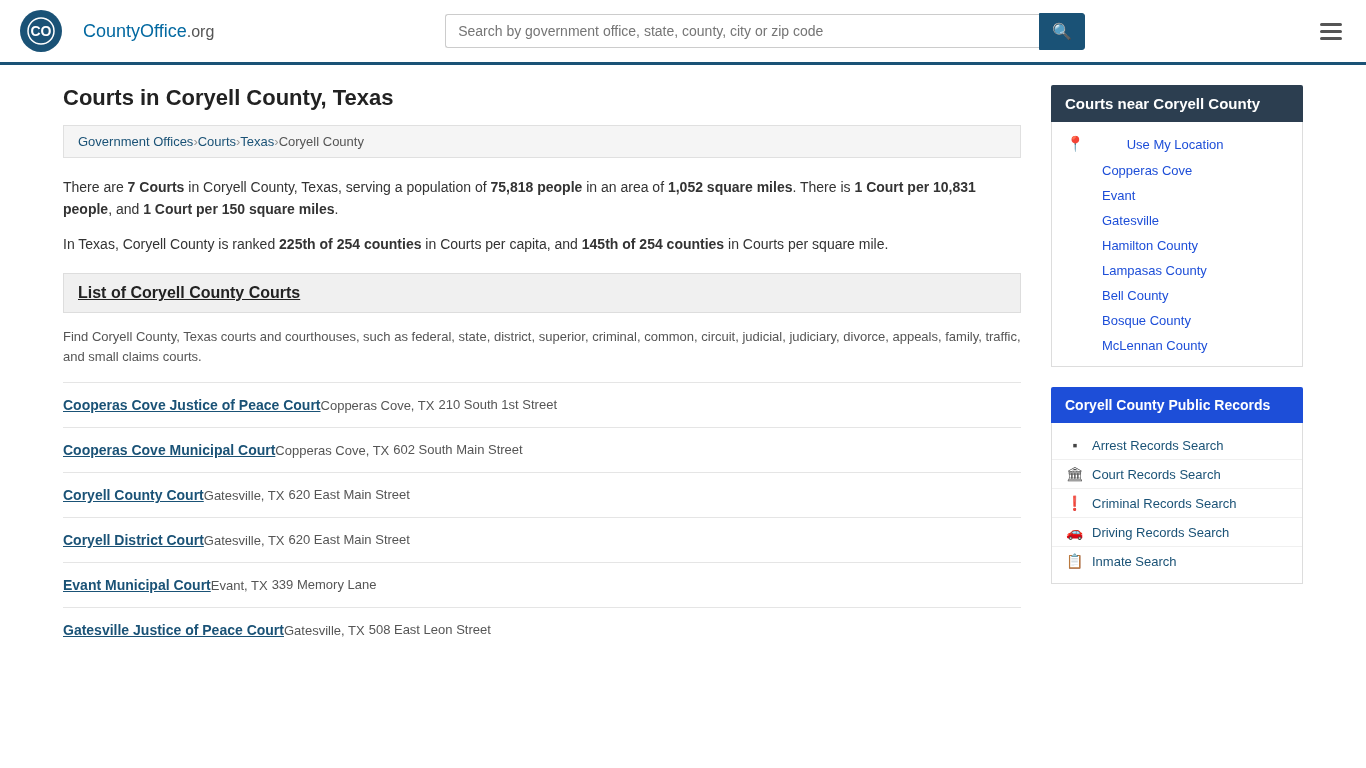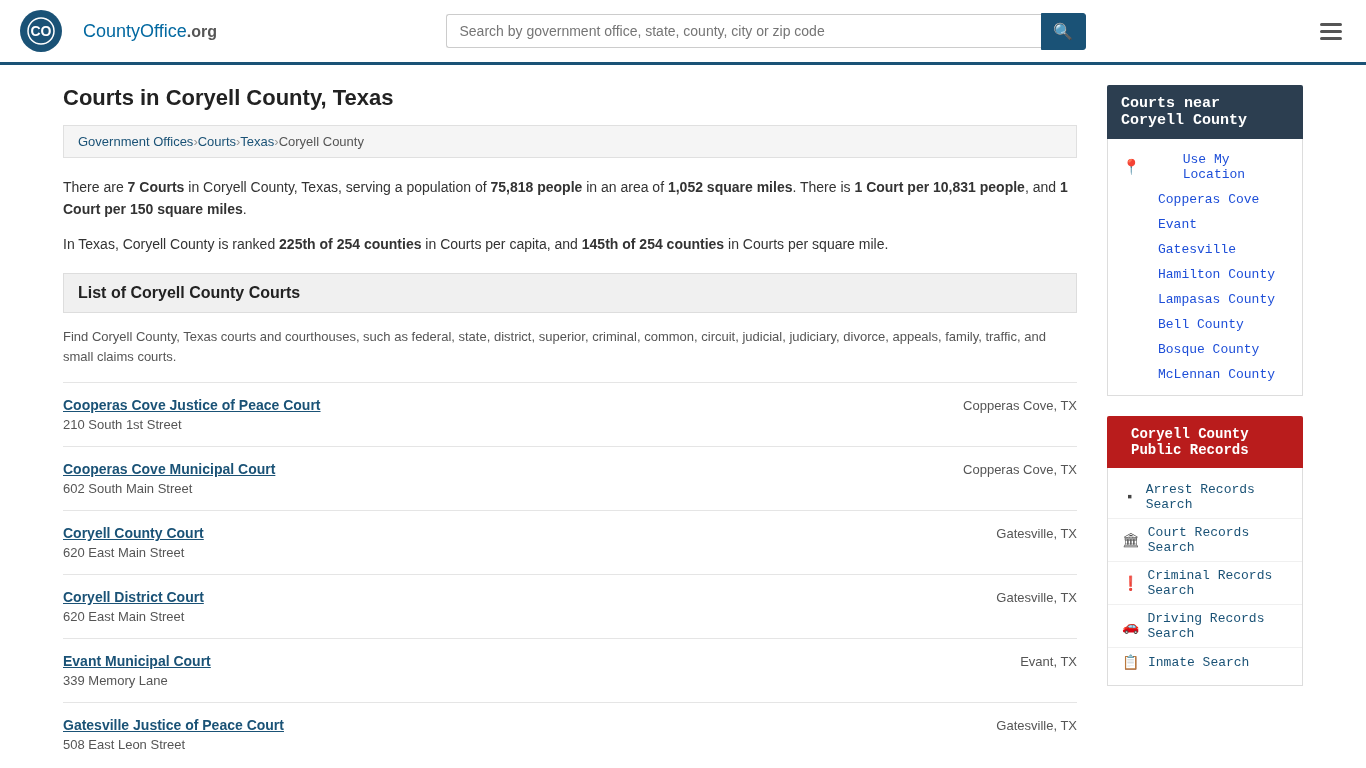--- a/index.html
+++ b/index.html
@@ -88,23 +88,22 @@
       max-width: 1300px;
       margin: 0 auto;
       padding: 20px 30px;
       display: flex;
       gap: 30px;
     }
     .content-area {
       flex: 1;
     }
     .sidebar {
-      width: 196px;
+      width: 252px;
       flex-shrink: 0;
-      font-family: Liberation Mono, monospace;
     }
 
     
     .page-title {
       font-size: 22px;
       font-weight: bold;
       color: #222;
       margin-bottom: 14px;
     }
 
@@ -135,36 +134,37 @@
     
     .section-header {
       background: #f0f0f0;
       border: 1px solid #ddd;
       padding: 10px 14px;
       font-size: 16px;
       font-weight: bold;
       color: #222;
       margin-bottom: 14px;
       margin-top: 18px;
+      text-decoration: underline;
     }
 
     
     .list-description {
       font-size: 13px;
       color: #555;
       margin-bottom: 16px;
       line-height: 1.5;
     }
 
     
     .court-entry {
       border-top: 1px solid #e5e5e5;
       padding: 14px 0;
       display: flex;
-      flex-direction: column;
+      flex-direction: row;
       gap: 4px;
     }
     .court-row {
       display: flex;
       justify-content: space-between;
       align-items: baseline;
     }
     .court-name {
       font-size: 14px;
       font-weight: bold;
@@ -211,23 +211,23 @@
     }
     .location-item {
       display: flex;
       align-items: center;
       gap: 6px;
     }
     .pin-icon { color: #c0392b; font-size: 15px; }
 
     
     .sidebar-records-title {
-      background: #b91c1c;
+      background: #1d4ed8;
       color: white;
-      padding: 10px 24px;
+      padding: 10px 14px;
       font-size: 14px;
       font-weight: bold;
       border-radius: 2px 2px 0 0;
     }
     .sidebar-records-block {
       border: 1px solid #ddd;
       border-top: none;
     }
     .sidebar-records-block ul {
       list-style: none;
@@ -253,21 +253,21 @@
 
 <header class="header">
   <div class="logo-area">
     <div class="logo-circle">
       <svg width="28" height="28" viewBox="0 0 28 28">
         <circle cx="14" cy="14" r="13" fill="#1a5276" stroke="white" stroke-width="1.5"></circle>
         <text x="14" y="19" text-anchor="middle" fill="white" font-size="14" font-weight="bold" font-family="Arial">CO</text>
       </svg>
     </div>
     <div class="logo-text">
-      <span>CountyOffice</span><span style="color:#555;font-weight:bold;font-size:16px;">.org</span>
+      <span>CountyOffice</span><span style="color:#555;font-weight:normal;font-size:16px;">.org</span>
     </div>
   </div>
   <div class="search-area">
     <input class="search-input" type="text" placeholder="Search by government office, state, county, city or zip code" style="">
     <button class="search-btn">
       <span>🔍</span>
     </button>
   </div>
   <button class="menu-btn">
     <span></span>

